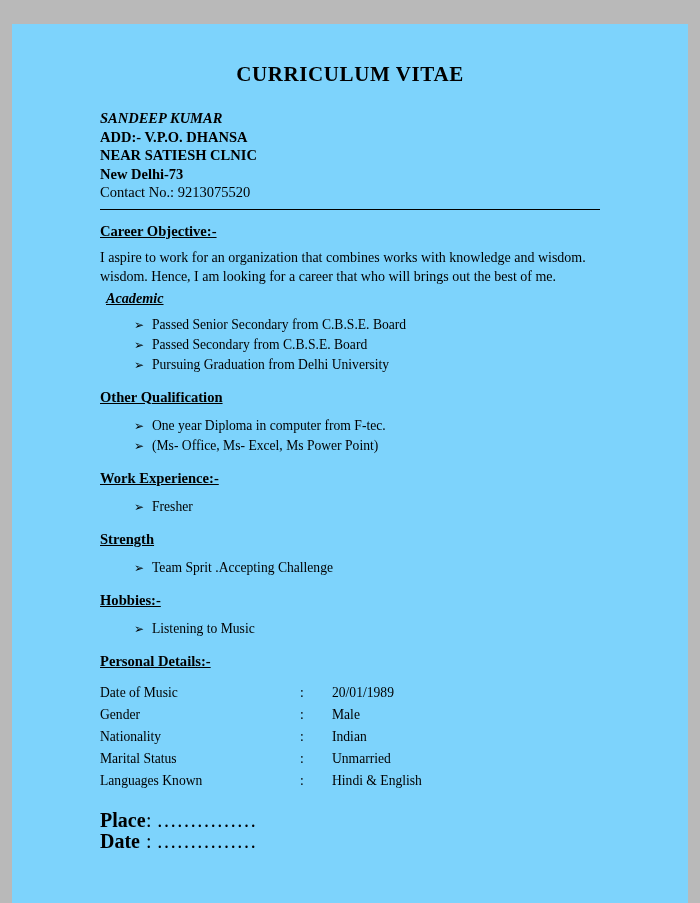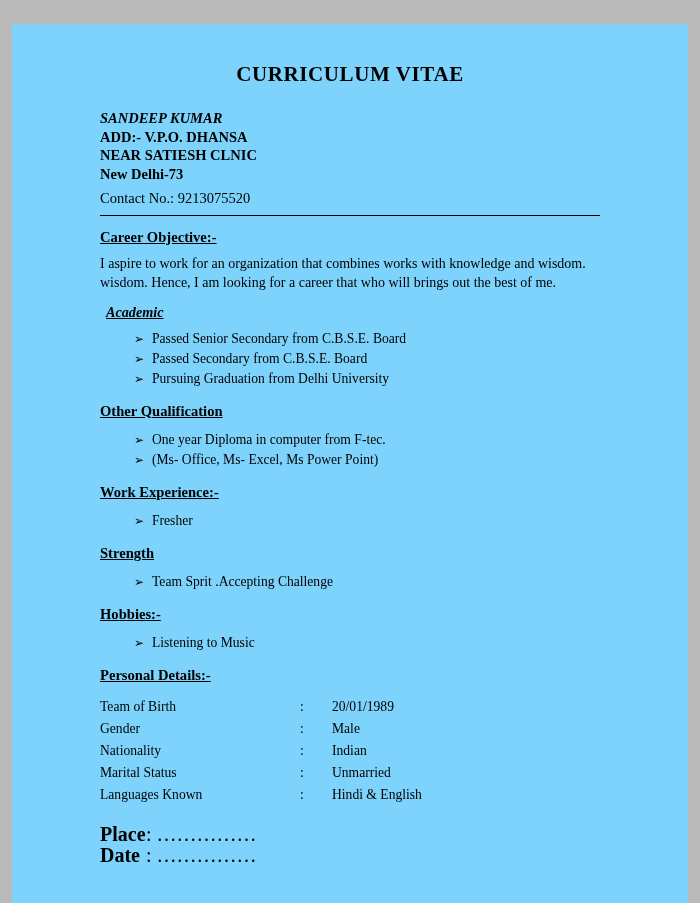--- a/index.html
+++ b/index.html
@@ -47,41 +47,40 @@
     font-style: italic;
     font-size: 14.5px;
   }
   .hdr-line {
     font-weight: bold;
     font-size: 14.5px;
   }
   .hdr-contact {
     font-weight: normal;
     font-size: 14.5px;
-    margin-top: 6px;
   }
   .rule {
     border: none;
     border-top: 1.4px solid #000;
     margin: 7px 0 9px 0;
   }
   .section-head {
     font-weight: bold;
     font-size: 14.6px;
     text-decoration: underline;
     margin: 14px 0 6px 0;
     display: inline-block;
   }
   .section-head.first { margin-top: 4px; }
   .sub-head {
     font-weight: bold;
     font-style: italic;
     font-size: 14.2px;
     text-decoration: underline;
-    margin: 12px 0 4px 6px;
+    margin: 4px 0 4px 6px;
     display: inline-block;
   }
   .para {
     font-size: 14px;
     line-height: 19px;
     margin: 2px 0 0 0;
   }
   ul.bullets {
     list-style: none;
     margin: 4px 0 0 0;
@@ -169,21 +168,21 @@
 
     <div class="section-head">Hobbies:-</div>
     <ul class="bullets">
       <li><span class="arrow">➢</span><span>Listening to Music</span></li>
     </ul>
 
     <div class="section-head">Personal Details:-</div>
     <table class="details">
       <tbody>
       <tr>
-        <td class="lbl">Team of Birth</td>
+        <td class="lbl">Date of Music</td>
         <td class="col">:</td>
         <td class="val">20/01/1989</td>
       </tr>
       <tr>
         <td class="lbl">Gender</td>
         <td class="col">:</td>
         <td class="val">Male</td>
       </tr>
       <tr>
         <td class="lbl">Nationality</td>

